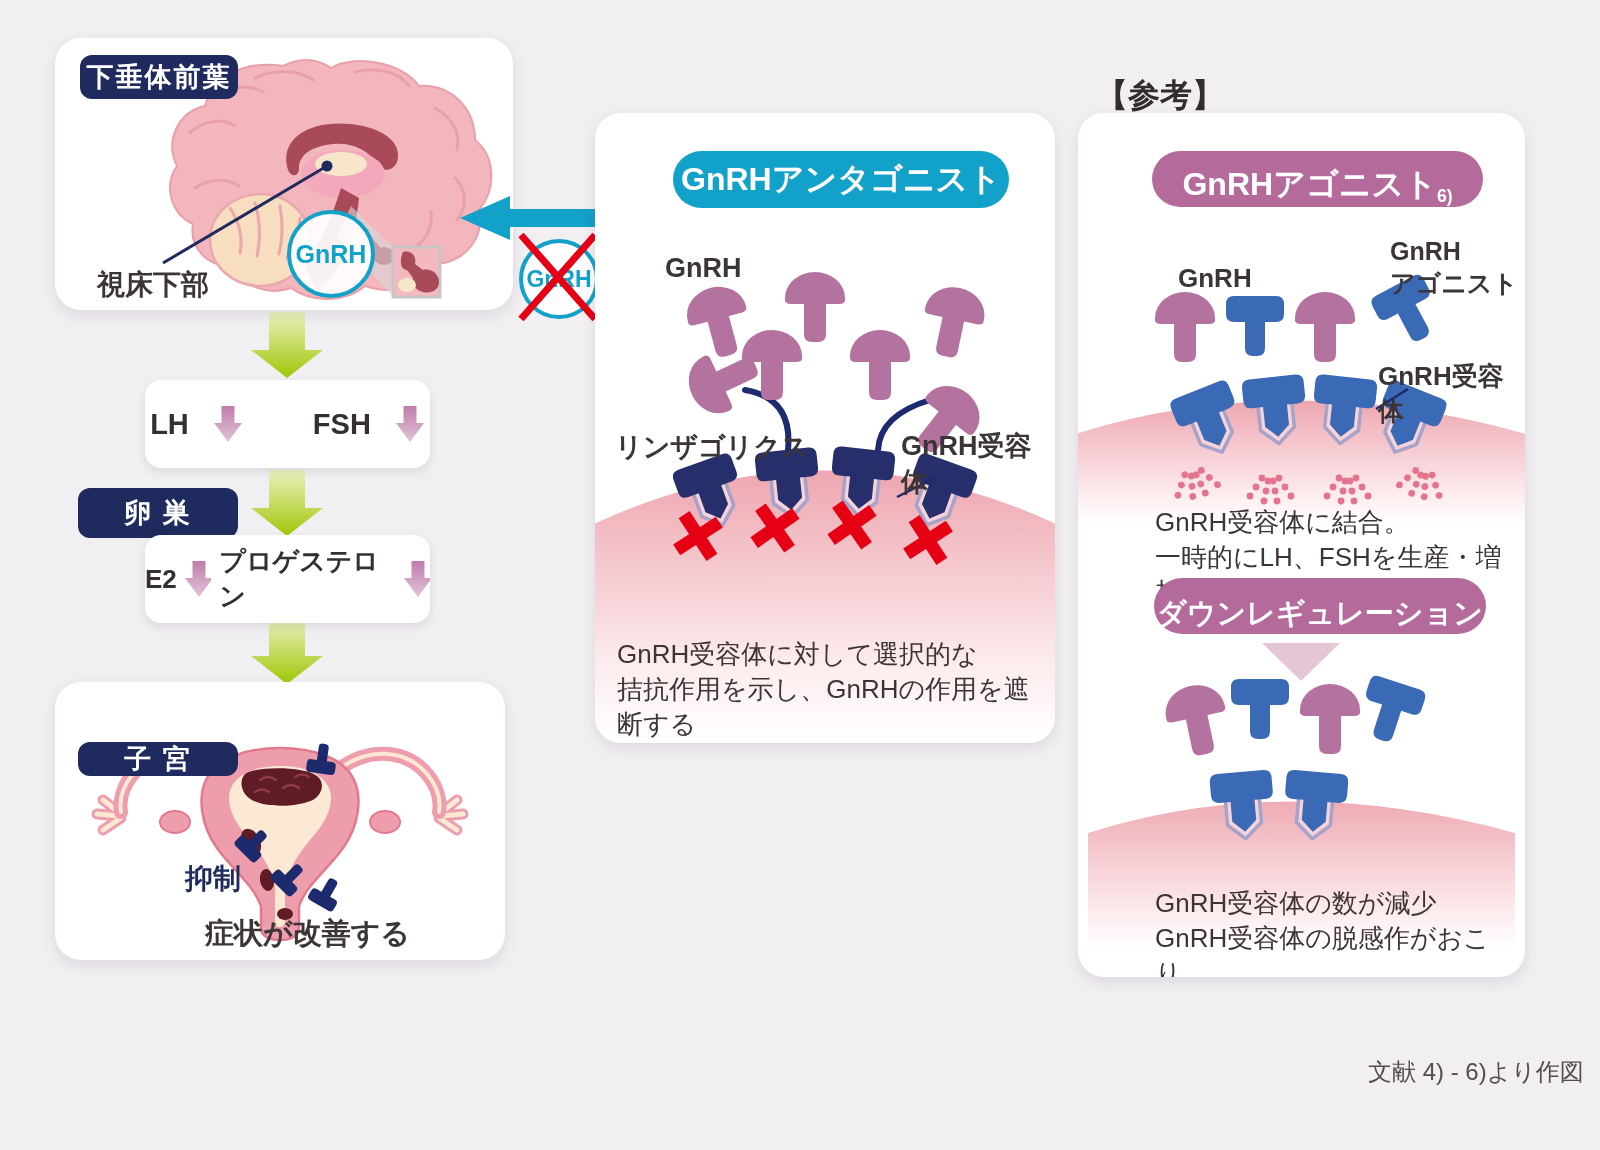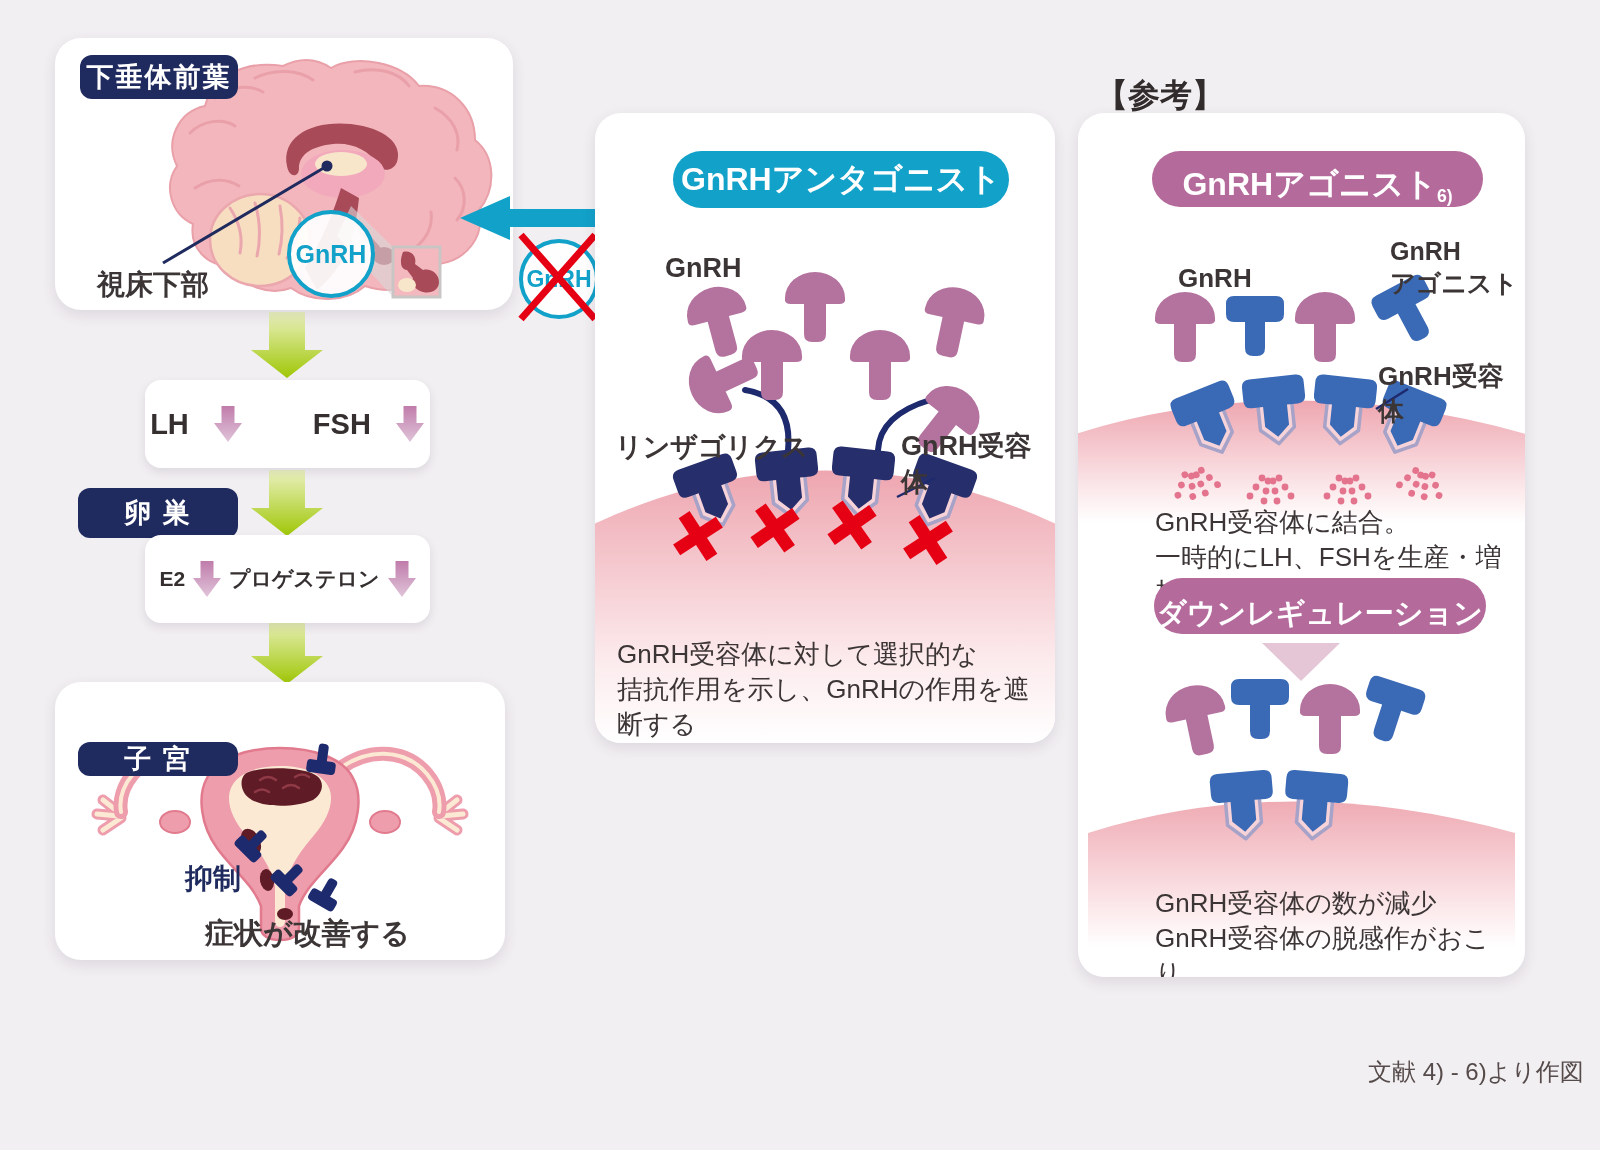--- a/index.html
+++ b/index.html
@@ -136,21 +136,21 @@
     <span>FSH</span>
     <svg width="30" height="38">
         <use href="#sArrow" transform="translate(15,1)"></use>
       </svg>
   </div>
 
   <div class="badge" style="left:78px;top:488px;width:160px;height:50px;">
     <span>卵 巣</span>
   </div>
 
-  <div class="flow-box" style="left:145px;top:535px;width:285px;height:88px;font-size:21px;gap:8px;">
+  <div class="flow-box" style="left:145px;top:535px;width:285px;height:88px;font-size:26px;gap:8px;">
     <span>E2</span>
     <svg width="28" height="38">
         <use href="#sArrow" transform="translate(14,1)"></use>
       </svg>
     <span>プロゲステロン</span>
     <svg width="28" height="38">
         <use href="#sArrow" transform="translate(14,1)"></use>
       </svg>
   </div>
 

